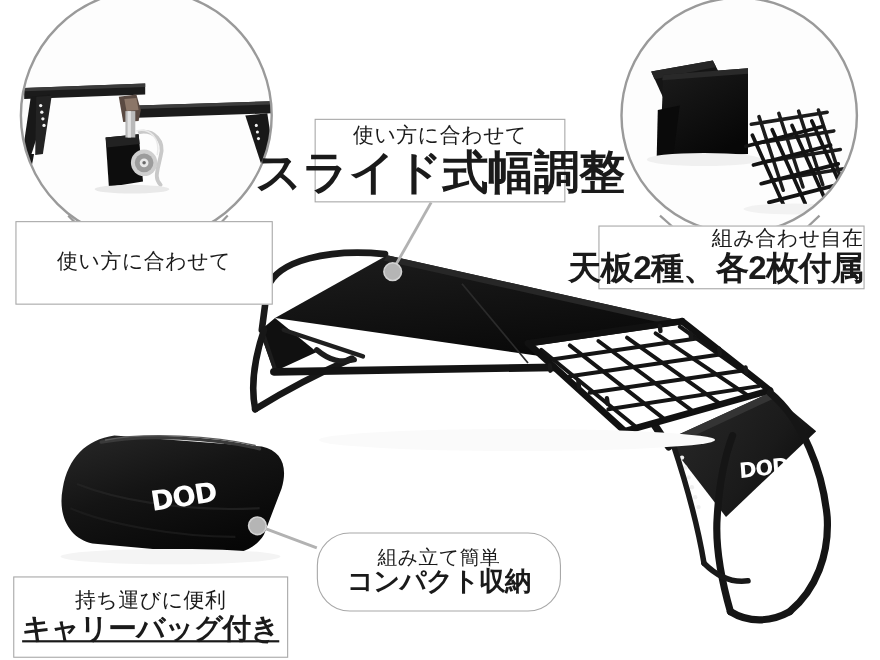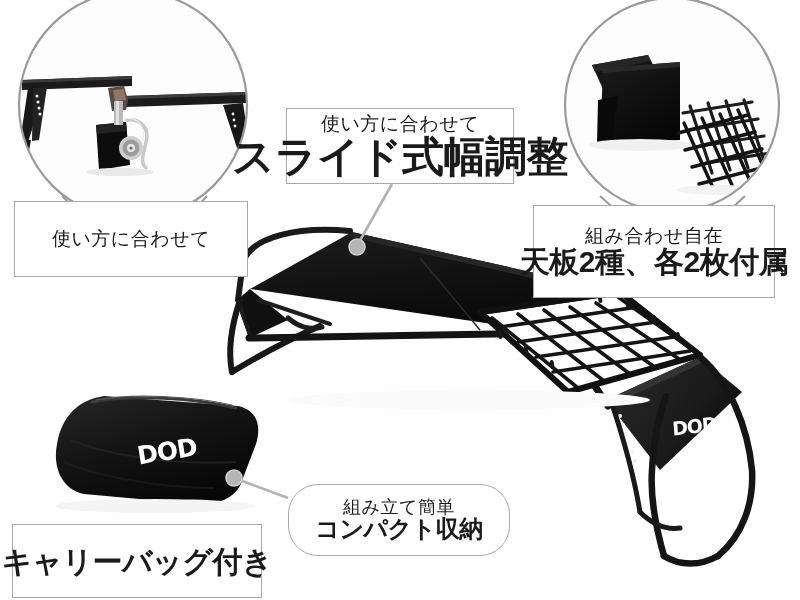--- a/index.html
+++ b/index.html
@@ -36,26 +36,26 @@
     font-size:42px;
     font-weight:700;
     letter-spacing:-0.5px;
     white-space:nowrap;
     margin-top:1px;
   }
 
   
   #callout-height   { left:14px;  top:201px; width:234px; height:76px; }
   #callout-width    { left:286px; top:108px; width:228px; height:76px; }
-  #callout-tops     { left:533px; top:205px; width:242px; height:93px; }
+  #callout-tops     { left:544px; top:205px; width:242px; height:58px;align-items:flex-end; }
   #callout-storage  { left:288px; top:484px; width:222px; height:72px;border-radius:30px; }
   #callout-bag      { left:12px;  top:524px; width:250px; height:74px; }
 
   #callout-tops .main{ font-size:30px; }
-  #callout-bag  .main{ font-size:30px; }
+  #callout-bag  .main{ font-size:26px;text-decoration:underline; }
   #callout-storage .sub{ font-size:18px; }
   #callout-storage .main{ font-size:24px; }
 
   
   .dod{
     font-family:"DejaVu Sans","Liberation Sans",sans-serif;
     font-weight:700;
     color:#ffffff;
     letter-spacing:-1px;
     user-select:none;
@@ -313,20 +313,21 @@
     <div class="sub">組み合わせ自在</div>
     <div class="main">天板2種、各2枚付属</div>
   </div>
 
   <div class="callout" id="callout-storage">
     <div class="sub">組み立て簡単</div>
     <div class="main">コンパクト収納</div>
   </div>
 
   <div class="callout" id="callout-bag">
+    <div class="sub">持ち運びに便利</div>
     <div class="main">キャリーバッグ付き</div>
   </div>
 
   <div class="dod" id="bag-logo">
     <span>DOD</span>
   </div>
   <div class="dod" id="leg-logo">
     <span>DOD</span>
   </div>
 

